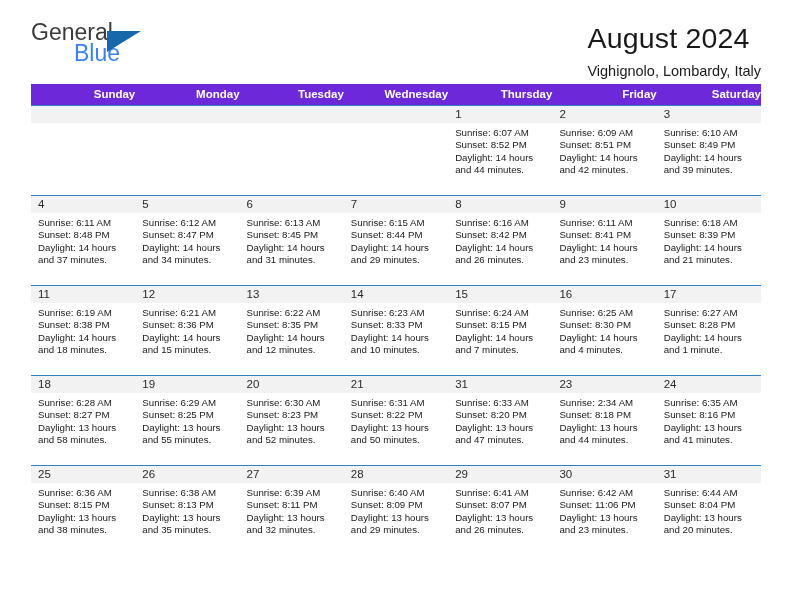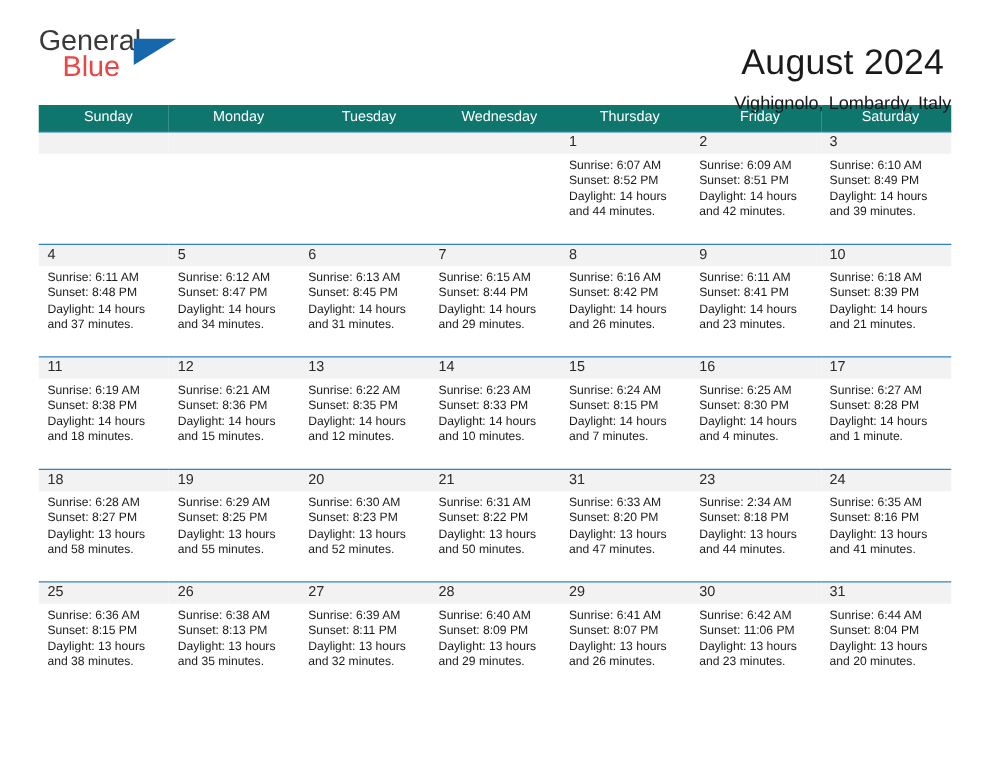--- a/index.html
+++ b/index.html
@@ -32,39 +32,38 @@
   }
   .brand-general {
     font-size: 23px;
     color: #3a3a3a;
     letter-spacing: 0px;
     line-height: 26px;
     display: block;
   }
   .brand-blue {
     font-size: 23px;
-    color: #ef4444;
+    color: #3b82f6;
     line-height: 23px;
     display: block;
-    margin-left: 19px;
+    margin-left: 43px;
     margin-top: -3px;
   }
   .brand-triangle {
     position: absolute;
     left: 76px;
     top: 12px;
     width: 0;
     height: 0;
     border-left: 34px solid #1667ab;
     border-bottom: 21px solid transparent;
   }
   .titlewrap {
-    text-align: center;
+    text-align: left;
     padding-top: 2px;
-    margin-top: 12px;
   }
   .cal-title {
     font-size: 28.5px;
     font-weight: normal;
     color: #1a1a1a;
     line-height: 34px;
     letter-spacing: 0.2px;
   }
   .cal-subtitle {
     font-size: 14.5px;
@@ -73,25 +72,25 @@
     margin-top: 5px;
   }
 
   
   .calendar {
     width: 730px;
     border-collapse: collapse;
     table-layout: fixed;
   }
   .dow-row th {
-    background: #0f766e;
+    background: #6d28d9;
     color: #ffffff;
     font-size: 11.5px;
-    font-weight: normal;
-    text-align: center;
+    font-weight: bold;
+    text-align: right;
     padding: 5px 0 5px 7px;
     height: 21px;
     line-height: 11px;
   }
   .week-row td {
     width: 104.28px;
     vertical-align: top;
     border-top: 1.6px solid #3181c4;
     padding: 0;
     background: #ffffff;

